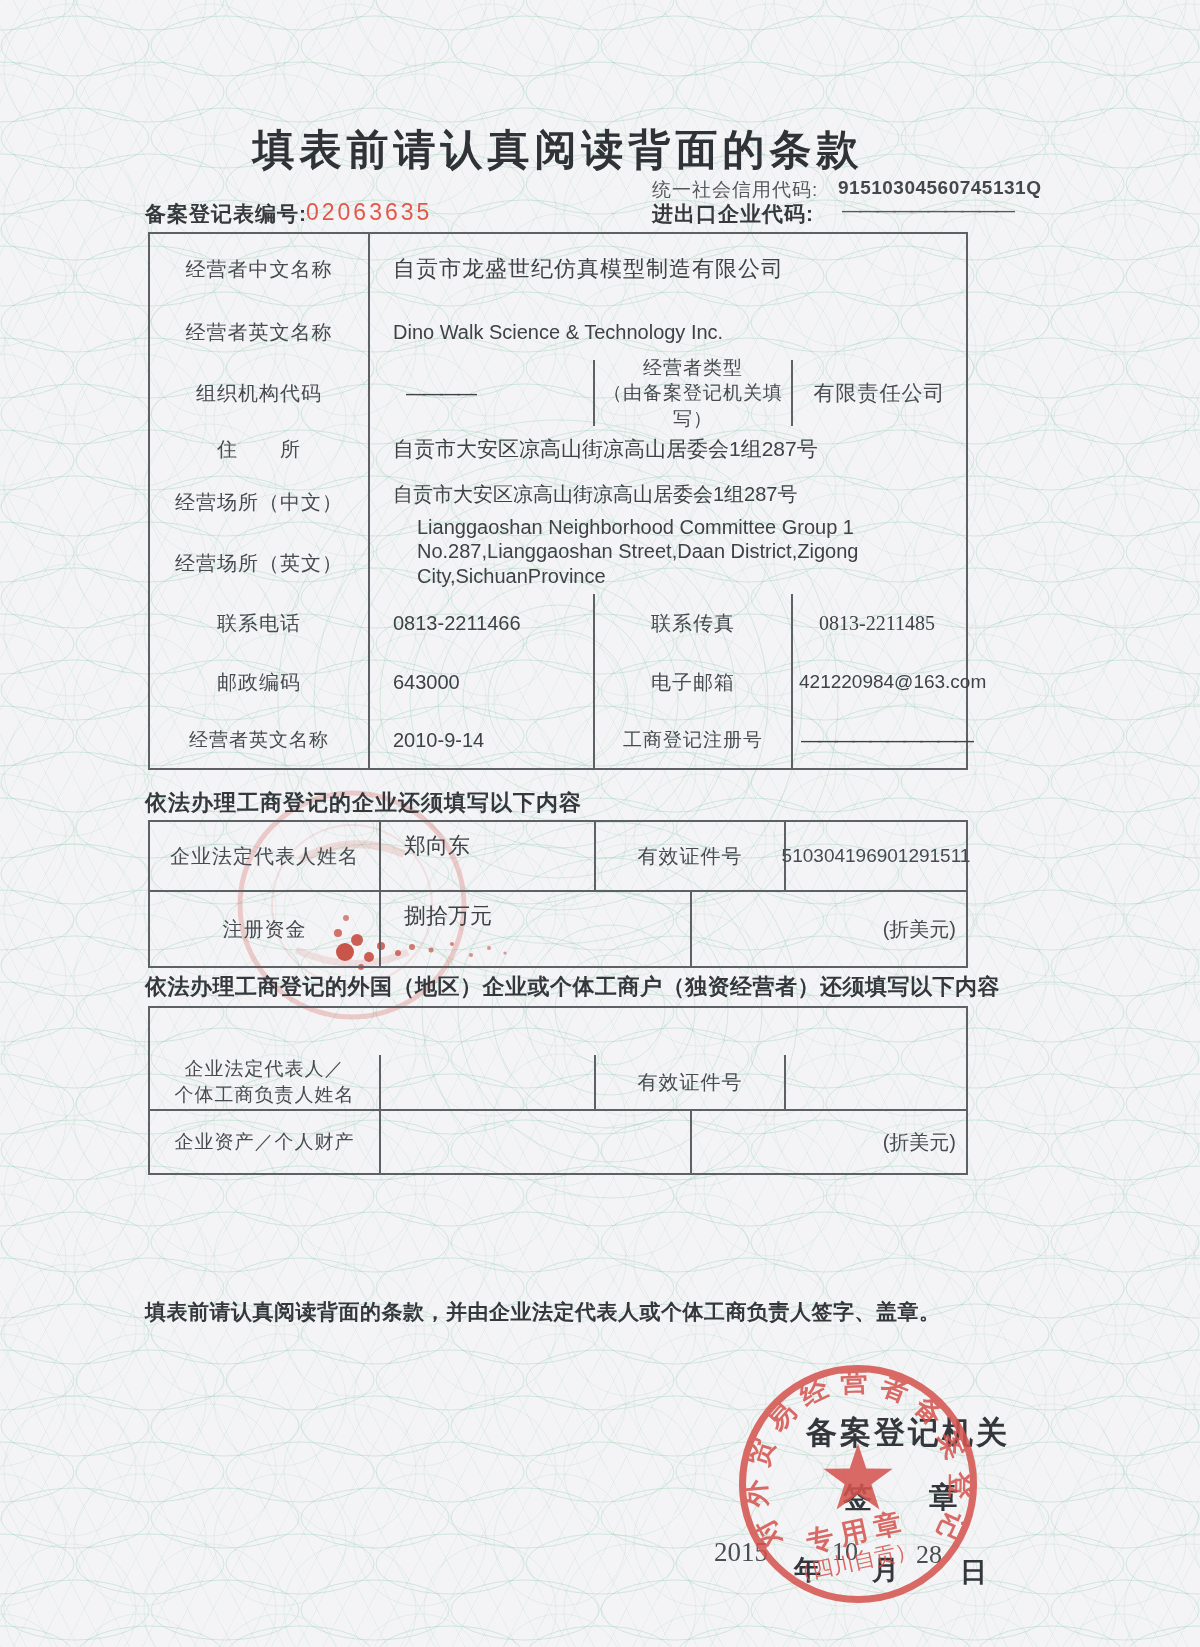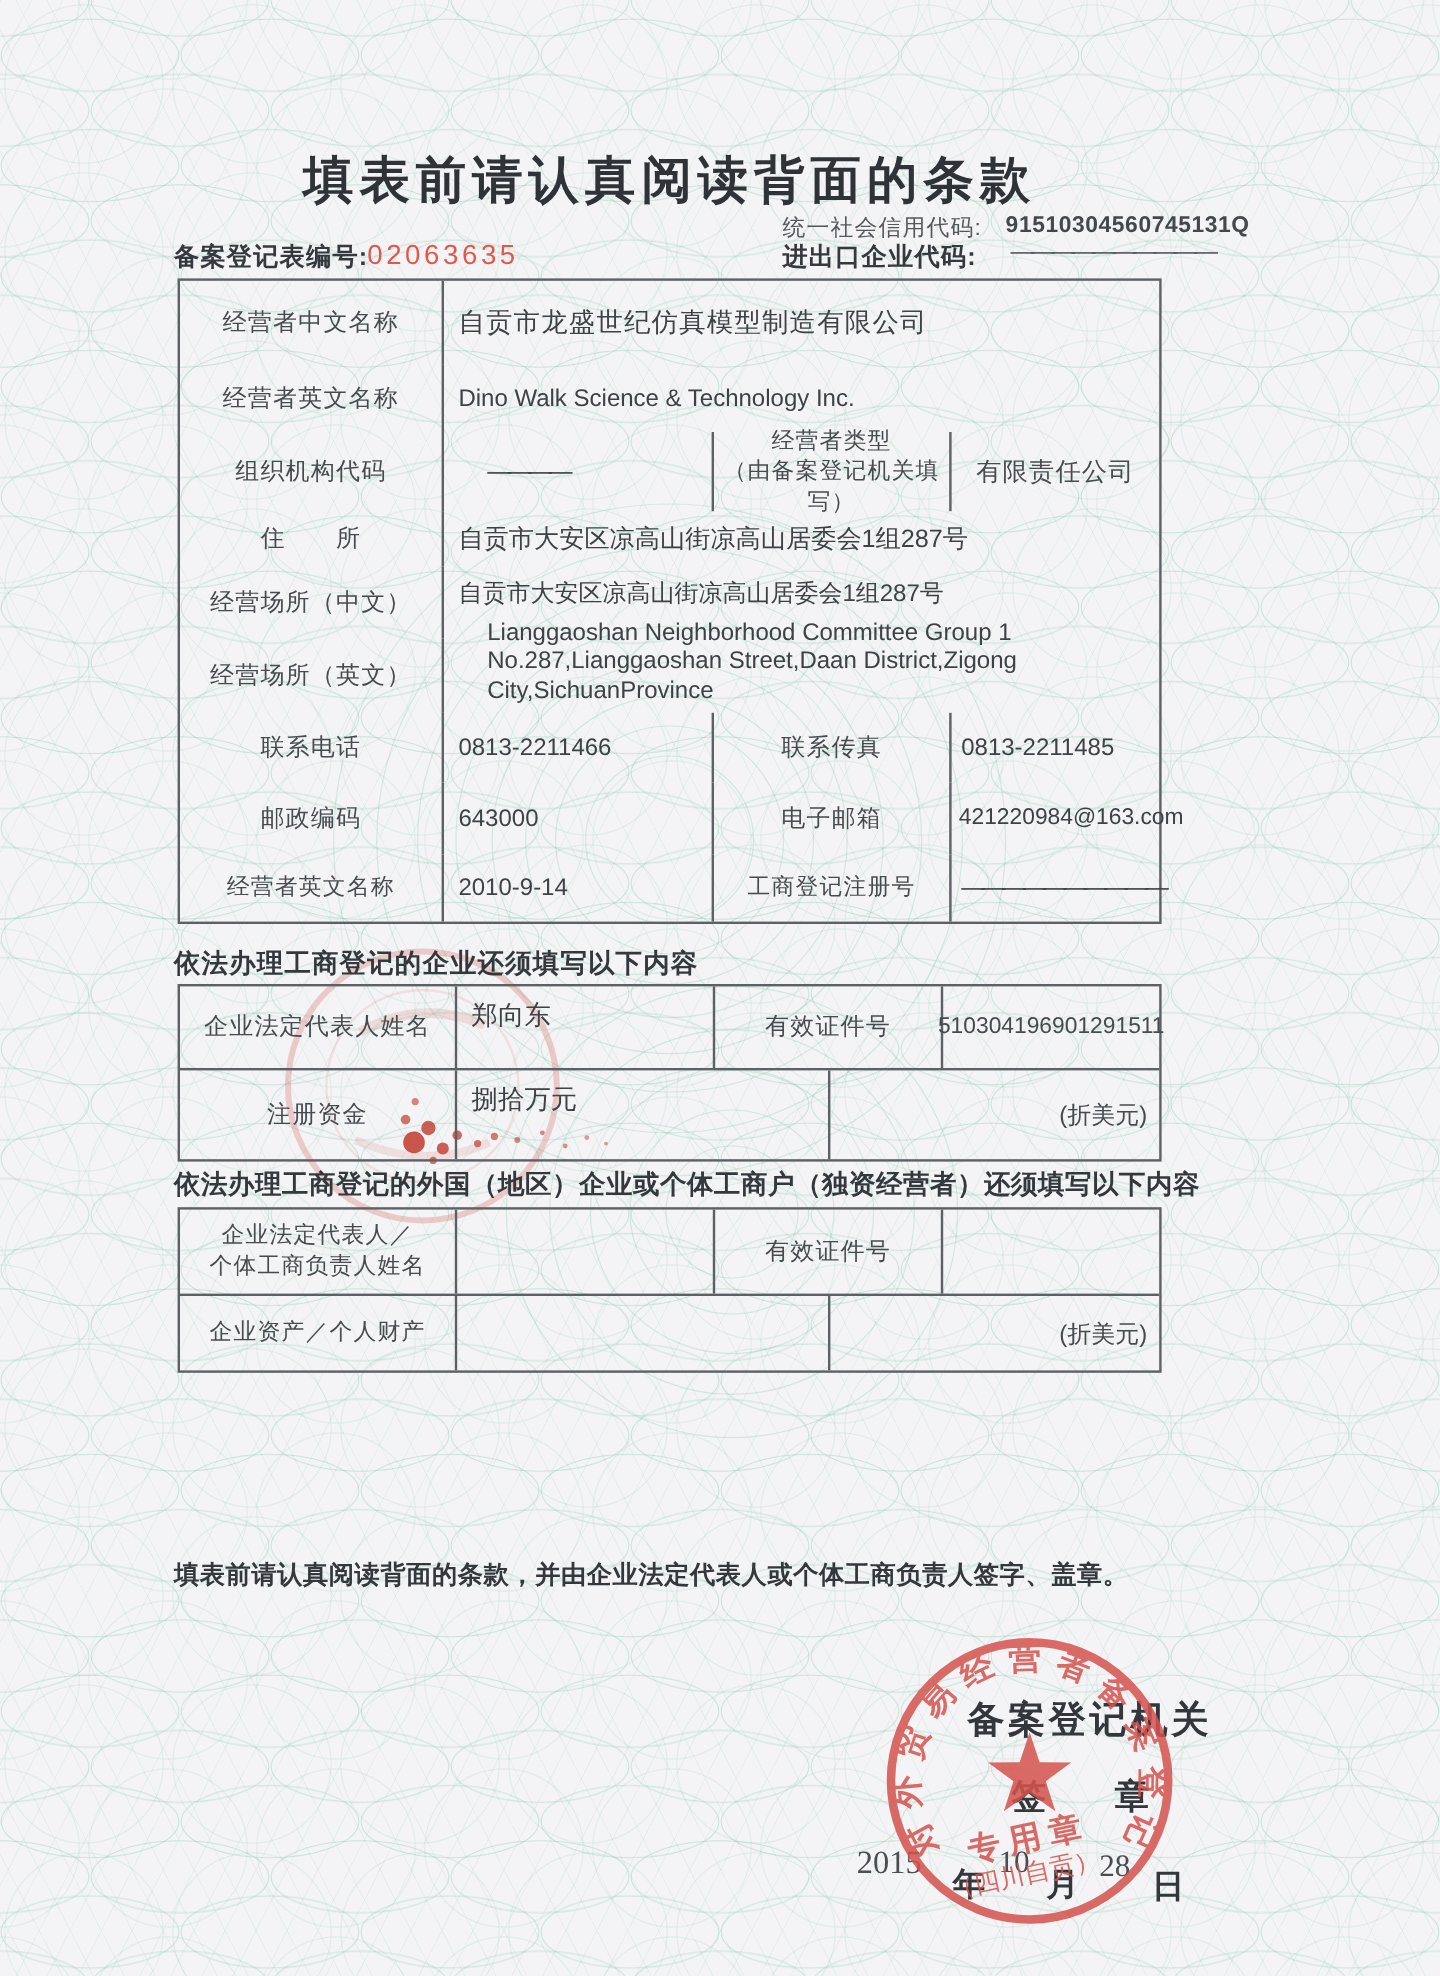--- a/index.html
+++ b/index.html
@@ -17,21 +17,21 @@
   .preline{white-space:pre-line;}
   
   .tbl{position:absolute;z-index:1;border:2px solid #5d6165;box-sizing:border-box;}
   .grid{display:grid;}
   .row{display:grid;border-bottom:2px solid #5d6165;box-sizing:border-box;}
   .row:last-child{border-bottom:none;}
   .c{border-right:2px solid #5d6165;box-sizing:border-box;display:flex;align-items:center;justify-content:center;
      font-size:20px;color:#474b4f;overflow:visible;}
   .c.nr{border-right:none;}
   .c.nb{border-bottom:none;}
-  .c.val{justify-content:flex-start;padding-left:12px;color:#3e4246;}
+  .c.val{justify-content:flex-start;padding-left:23px;color:#3e4246;}
   .c.top{align-items:flex-start;padding-top:9px;}
   .lbl{letter-spacing:1px;text-align:center;line-height:1.35;}
   .dashline{letter-spacing:-3px;color:#55595d;}
   .serif{font-family:"Liberation Serif","DejaVu Serif",serif;}
   .red{color:#e2574a;}
   .bold{font-weight:bold;}
   .stamp-svg{position:absolute;z-index:3;pointer-events:none;}
   .blacksign{position:absolute;z-index:2;color:#33373b;}
 </style>
 </head>
@@ -137,21 +137,21 @@
     <div class="c lbl" style="grid-area:6/1">经营场所（英文）</div>
     <div class="c val nr top" style="grid-area:6/2/7/5;overflow:visible;margin-left:24px;">
       <div class="preline" style="margin-top:-26px;line-height:1.22;">Lianggaoshan Neighborhood Committee Group 1
 No.287,Lianggaoshan Street,Daan District,Zigong
 City,SichuanProvince</div>
     </div>
 
     <div class="c lbl" style="grid-area:7/1">联系电话</div>
     <div class="c val" style="grid-area:7/2">0813-2211466</div>
     <div class="c lbl" style="grid-area:7/3">联系传真</div>
-    <div class="c val nr" style="grid-area:7/4;padding-left:8px;">0813-2211485</div>
+    <div class="c val nr" style="grid-area:7/4;padding-left:26px;font-family:Liberation Serif, serif;">0813-2211485</div>
 
     <div class="c lbl" style="grid-area:8/1">邮政编码</div>
     <div class="c val" style="grid-area:8/2">643000</div>
     <div class="c lbl" style="grid-area:8/3">电子邮箱</div>
     <div class="c val nr" style="grid-area:8/4;padding-left:6px;font-size:19px;">421220984@163.com</div>
 
     <div class="c lbl nb" style="grid-area:9/1;font-size:19px;">经营者英文名称</div>
     <div class="c val nb" style="grid-area:9/2">2010-9-14</div>
     <div class="c lbl nb" style="grid-area:9/3;font-size:19px;">工商登记注册号</div>
     <div class="c val nr nb dashline" style="grid-area:9/4;padding-left:8px;">——————————</div>
@@ -169,21 +169,21 @@
     <div class="row" style="grid-template-columns:231px 311px 274px;height:74px;">
       <div class="c lbl">注册资金</div>
       <div class="c val top" style="font-size:22px;">捌拾万元</div>
       <div class="c nr" style="justify-content:flex-end;padding-right:10px;">(折美元)</div>
     </div>
   </div>
 
   <div class="t bold" style="left:145px;top:972px;font-size:22px;color:#34383c;letter-spacing:0.5px;">依法办理工商登记的外国（地区）企业或个体工商户（独资经营者）还须填写以下内容</div>
 
   <div class="tbl" style="left:148px;top:1006px;width:820px;">
-    <div class="row" style="grid-template-columns:231px 215px 190px 180px;height:72px;">
+    <div class="row" style="grid-template-columns:231px 215px 190px 180px;height:56px;margin-top:47px;">
       <div class="c lbl preline" style="font-size:19px;">企业法定代表人／
 个体工商负责人姓名</div>
       <div class="c"></div>
       <div class="c lbl">有效证件号</div>
       <div class="c nr"></div>
     </div>
     <div class="row" style="grid-template-columns:231px 311px 274px;height:62px;">
       <div class="c lbl" style="font-size:19px;">企业资产／个人财产</div>
       <div class="c"></div>
       <div class="c nr" style="justify-content:flex-end;padding-right:10px;">(折美元)</div>

